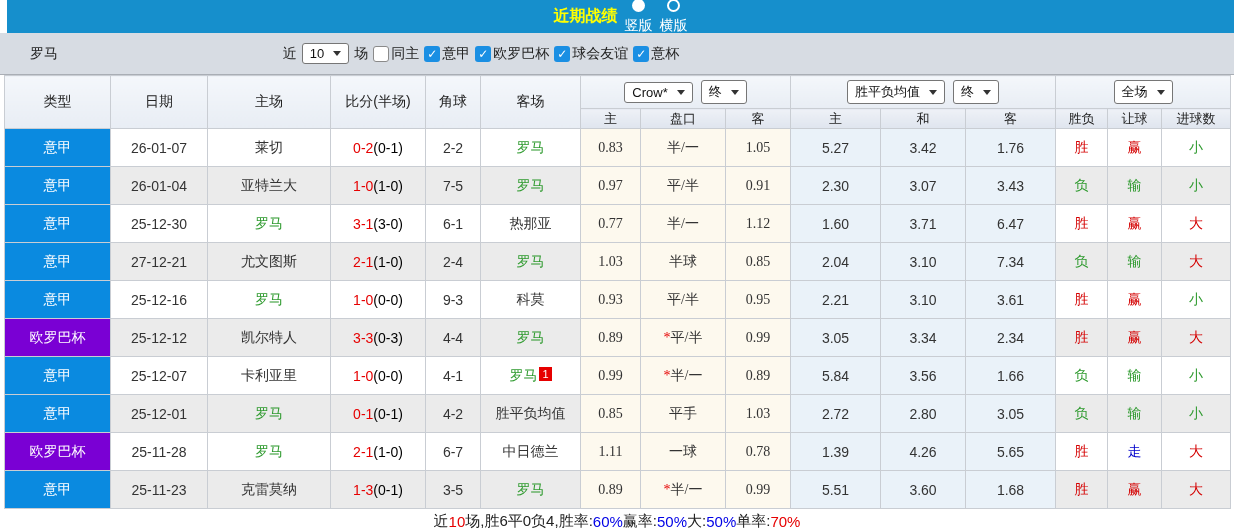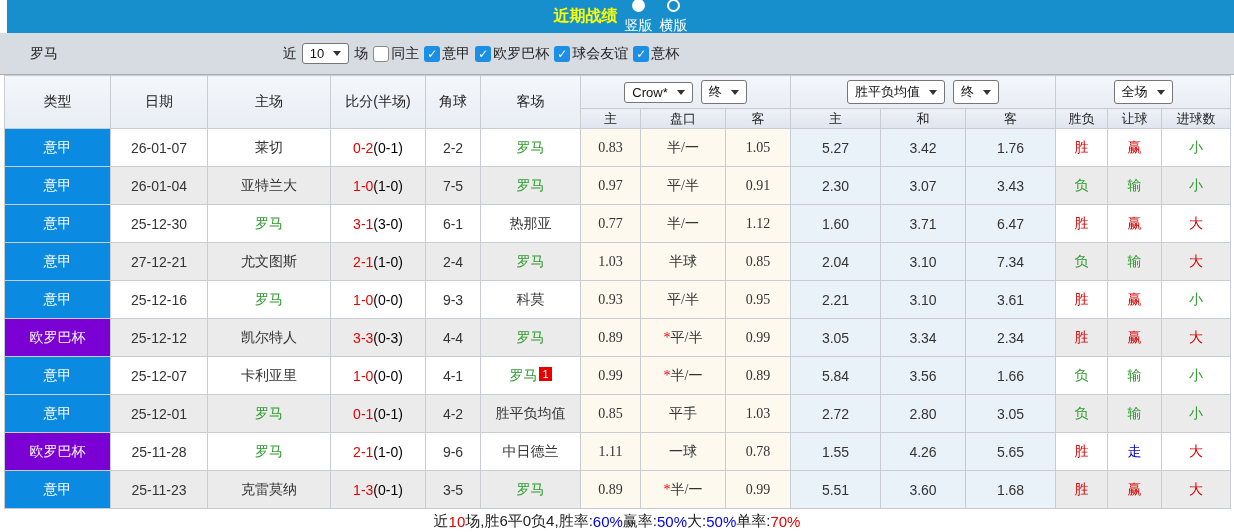--- a/index.html
+++ b/index.html
@@ -410,30 +410,30 @@
 
   <tr>
     <td class="t-purple">欧罗巴杯</td>
     <td>25-11-28</td>
     <td>
       <span class="roma">罗马</span>
     </td>
     <td>
       <span class="ft">2-1</span><span class="ht">(1-0)</span>
     </td>
-    <td>9-6</td>
+    <td>6-7</td>
     <td>
       <span>中日德兰</span>
     </td>
     <td class="cream">1.11</td>
     <td class="cream">
       <span class="star"></span><span>一球</span>
     </td>
     <td class="cream">0.78</td>
-    <td class="lblue">1.55</td>
+    <td class="lblue">1.39</td>
     <td class="lblue">4.26</td>
     <td class="lblue">5.65</td>
     <td class="c-red">胜</td>
     <td class="c-blue">走</td>
     <td class="c-red">大</td>
   </tr>
 
   <tr>
     <td class="t-blue">意甲</td>
     <td>25-11-23</td>

